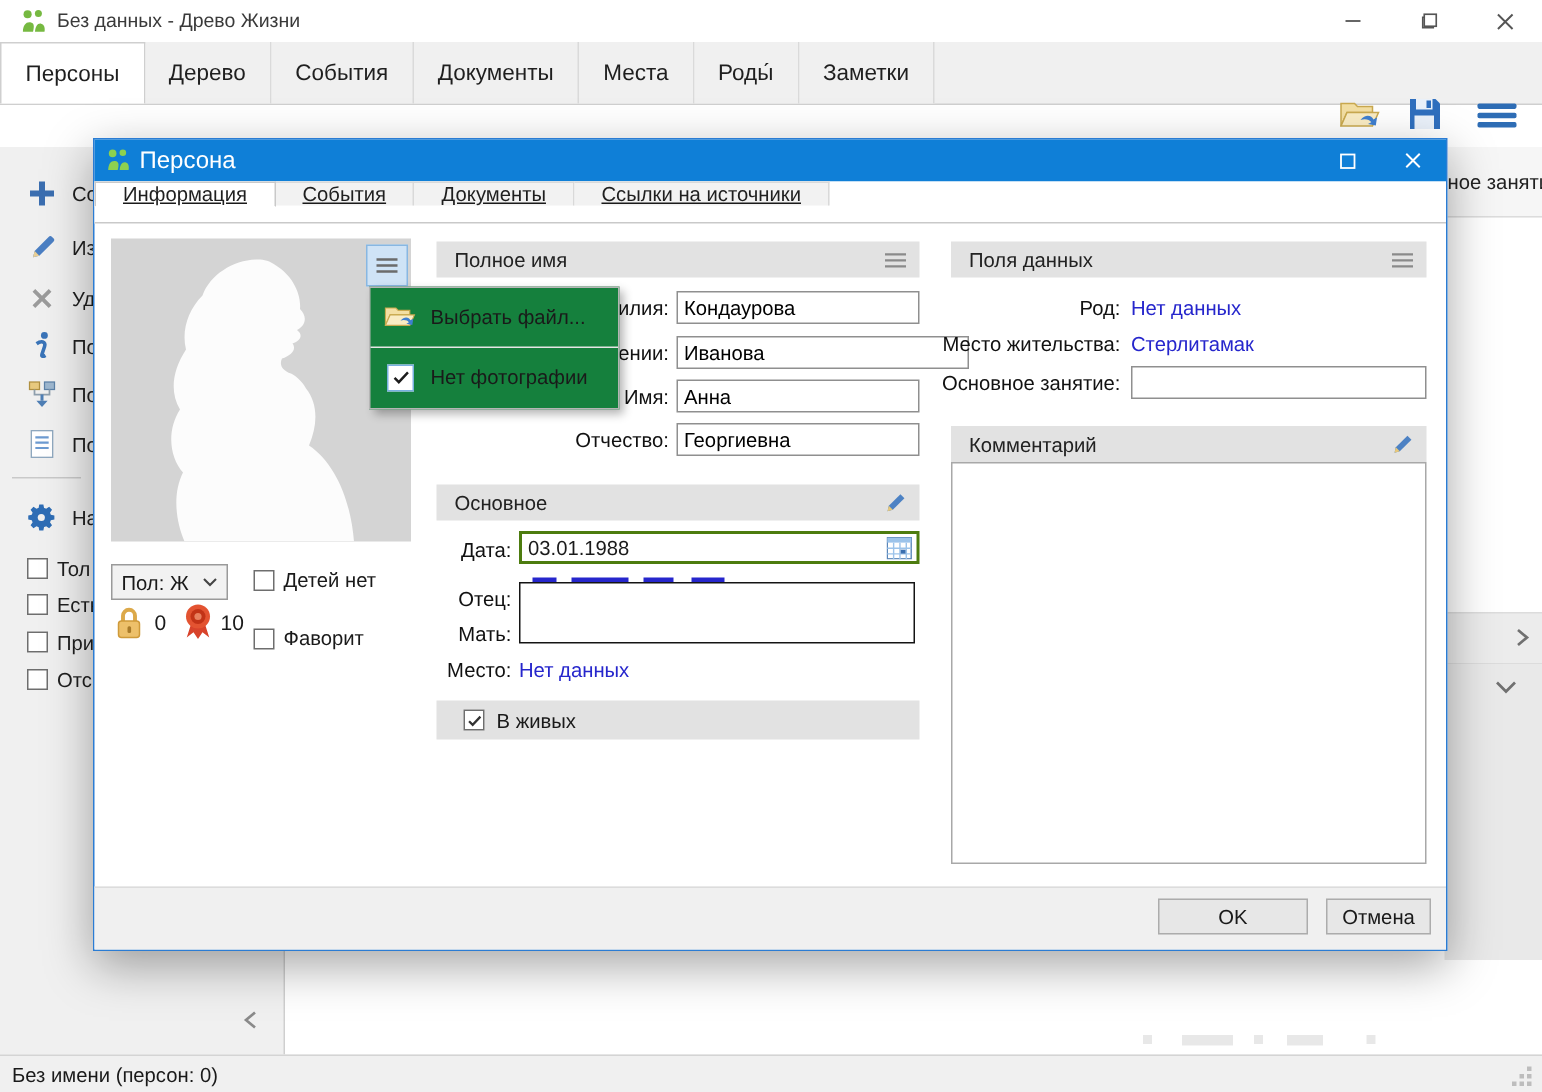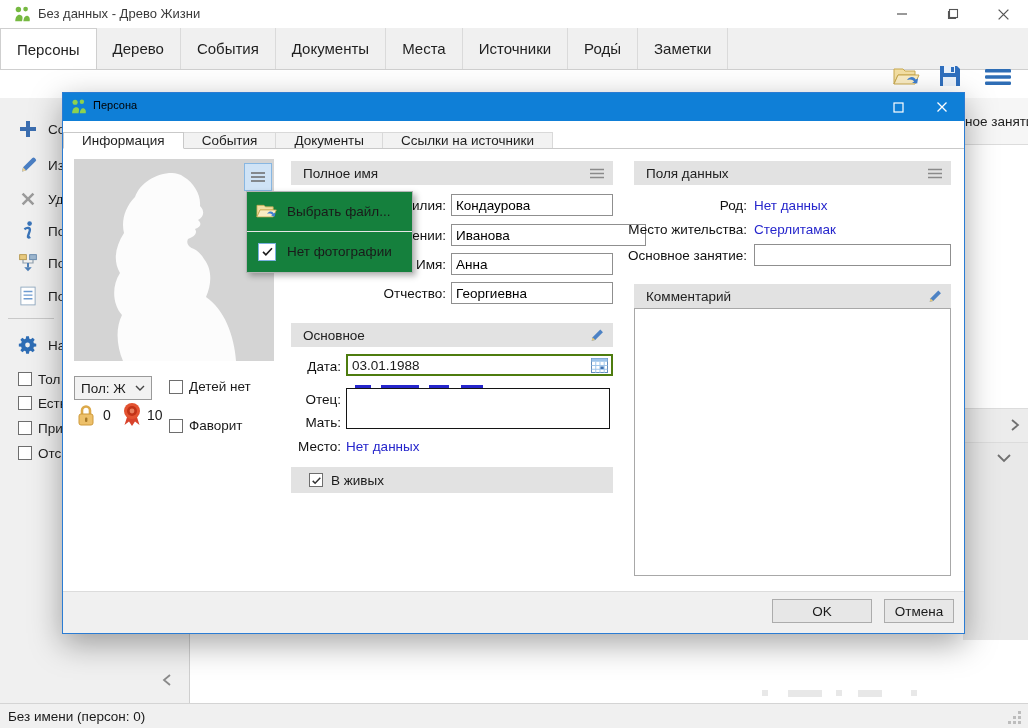--- a/index.html
+++ b/index.html
@@ -25,23 +25,23 @@
   .side-item .ic{position:absolute;left:16px;width:24px;height:24px;}
   .side-item .tx{position:absolute;left:48px;font-size:13.5px;color:#1f1f1f;white-space:nowrap;}
   .cb{width:14px;height:14px;background:#fff;border:1px solid #6e6e6e;display:inline-flex;align-items:center;justify-content:center;box-sizing:border-box;flex:none;}
   
   .tablezone{left:190px;top:98px;width:838px;height:605px;background:#ffffff;}
   .tableheader{left:190px;top:98px;width:838px;height:47px;background:#f6f6f6;border-bottom:1px solid #dcdcdc;box-sizing:border-box;}
   .hdr-frag{position:absolute;left:775px;top:16px;font-size:13.5px;color:#222;white-space:nowrap;}
   
   #dialog{left:62px;top:92px;width:901px;height:540px;background:#ffffff;border:1px solid #2b7cd3;box-sizing:content-box;z-index:10;box-shadow:0 10px 30px rgba(0,0,0,.35);}
   .dlg-titlebar{left:0;top:0;width:901px;height:28px;background:#0f7fd7;display:flex;align-items:center;}
-  .dlg-title{position:absolute;left:30px;top:6px;color:#000000;font-size:11px;}
+  .dlg-title{position:absolute;left:30px;top:6px;color:#ffffff;font-size:16px;}
   .dlg-winbtn{position:absolute;top:0;width:44px;height:28px;display:flex;align-items:center;justify-content:center;}
-  .dlg-tabrow{left:0;top:28px;width:901px;height:28px;background:#ffffff;border-bottom:1px solid #c9c9c9;box-sizing:border-box;display:flex;align-items:flex-end;}
+  .dlg-tabrow{left:0;top:28px;width:901px;height:28px;background:#ffffff;border-bottom:1px solid #c9c9c9;box-sizing:border-box;display:flex;align-items:flex-start;text-decoration:underline;}
   .dtab{padding:0 18px;display:flex;align-items:center;font-size:13.5px;background:#f2f2f2;border-right:1px solid #d9d9d9;border-top:1px solid #d9d9d9;color:#1f1f1f;}
   .dtab.active{background:#ffffff;border:1px solid #c9c9c9;border-bottom:1px solid #ffffff;margin-bottom:-1px;}
   .hdr-bar{position:absolute;height:24px;background:#e2e2e2;display:flex;align-items:center;font-size:13.5px;color:#222;}
   .hdr-bar .htx{margin-left:12px;}
   .hdr-bar .hic{position:absolute;right:8px;}
   .flabel{position:absolute;text-align:right;font-size:13.5px;color:#111;white-space:nowrap;overflow:hidden;}
   .tinput{position:absolute;height:22px;border:1px solid #8f8f8f;background:#fff;font-size:13.5px;font-family:inherit;padding:0 4px;box-sizing:border-box;}
   .menu{position:absolute;left:183px;top:98px;width:165px;height:80px;background:#15803d;border:1px solid #b5b5b5;box-shadow:3px 3px 6px rgba(0,0,0,.3);z-index:30;}
   .menu-item{position:relative;height:39px;display:flex;align-items:center;border-bottom:1px solid #e6e6e6;}
   .menu-item:last-child{border-bottom:none;}
@@ -91,21 +91,20 @@
     <span>Бесплатная лицензия,</span>
     <span class="link">есть ограничения</span>
   </div>
 
   <div class="tabbar">
     <div class="mtab active">Персоны</div>
     <div class="mtab">Дерево</div>
     <div class="mtab">События</div>
     <div class="mtab">Документы</div>
     <div class="mtab">Места</div>
-    <div class="mtab">Источники</div>
     <div class="mtab">Роды́</div>
     <div class="mtab">Заметки</div>
   </div>
   <span class="abs ico" style="left:893px;top:66px;width:28px;height:22px;">
     <svg width="28" height="22" viewBox="0 0 28 22">
         <path d="M1 3h9l2 2h10v4H5L1 18z" fill="#f3dfa3" stroke="#c9a94f"></path>
         <path d="M5 9h21l-4 9H1z" fill="#f9ecc4" stroke="#c9a94f"></path>
         <path d="M14 14c3.5-4.5 7.5-3 8.6-.4l2.4-1.2-.8 5.2-5.2-.9 2.2-1.2c-1.2-1.9-4.2-2.6-7.2-1.5z" fill="#3f7fd0"></path>
       </svg>
   </span>

